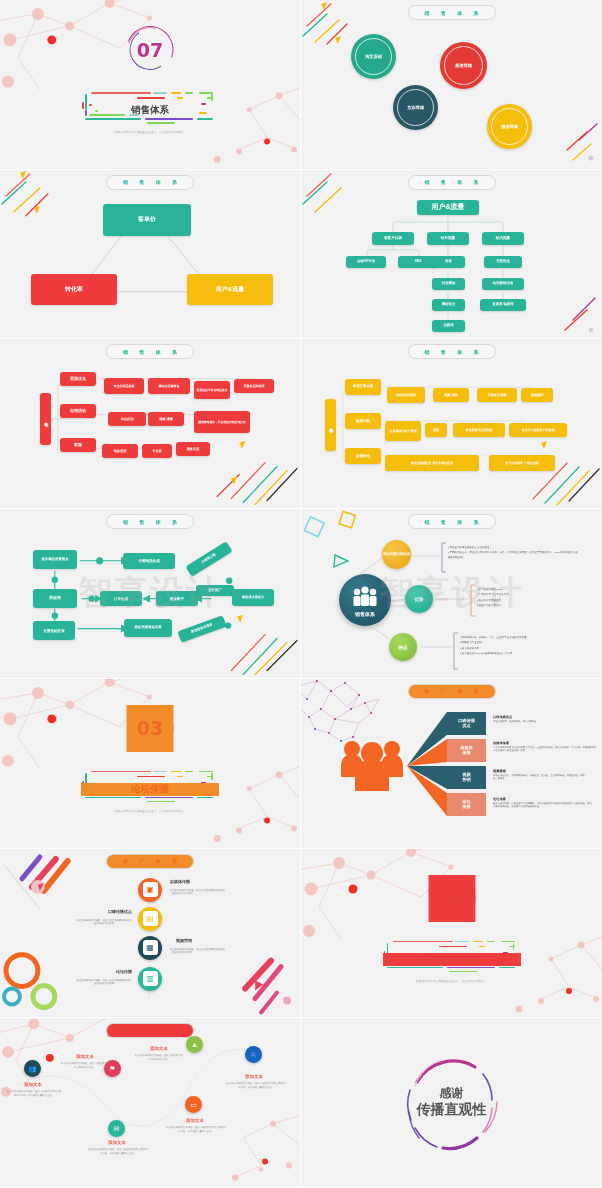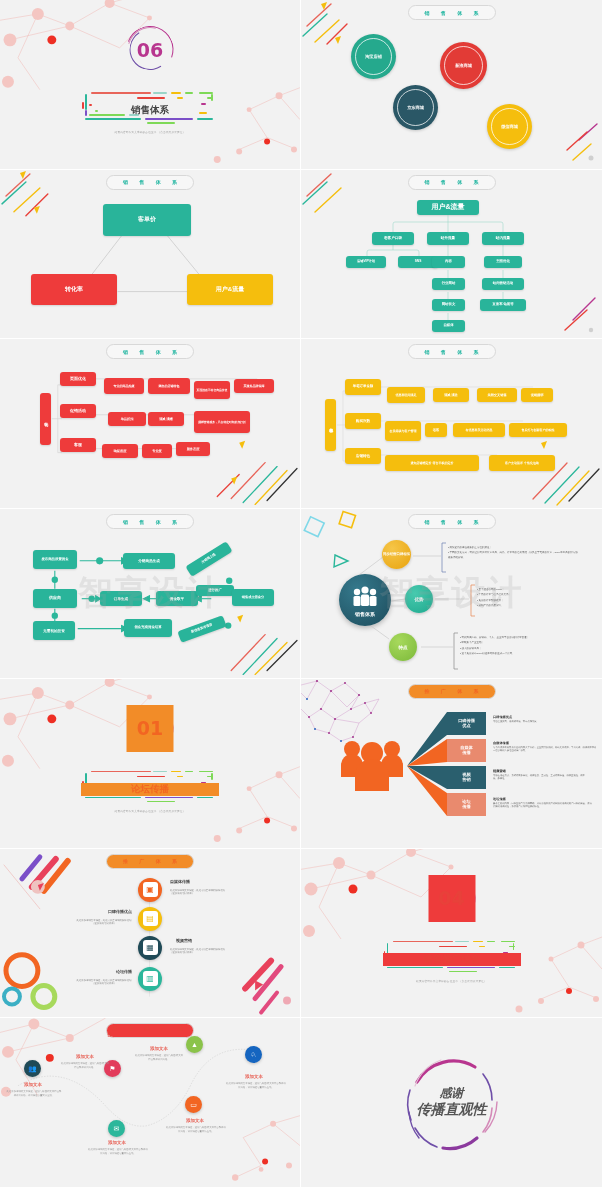--- a/index.html
+++ b/index.html
@@ -143,21 +143,21 @@
   .wicon {
     position: absolute; width: 17px; height: 17px; border-radius: 50%;
     display: flex; align-items: center; justify-content: center;
     color: #fff; font-size: 7px;
     box-shadow: 0 1px 3px rgba(0,0,0,.22);
   }
   .w-title { position: absolute; font-size: 4.5px; font-weight: bold; color: #E8655A; text-align: center; }
   .w-desc { position: absolute; font-size: 2.4px; color: #9a9a9a; line-height: 1.6; text-align: center; }
 
   
-  .thanks-ring { position: absolute; left: 50%; top: 50%; transform: translate(-50%,-50%); width: 110px; height: 110px; font-style: italic; }
+  .thanks-ring { position: absolute; left: 50%; top: 50%; transform: translate(-50%,-50%); width: 110px; height: 110px; }
   .thanks-txt {
     position: absolute; inset: 0; display: flex; flex-direction: column;
     align-items: center; justify-content: center;
     color: #555; font-weight: bold; line-height: 1.25;
   }
   .thanks-txt .l1 { font-size: 12px; }
   .thanks-txt .l2 { font-size: 14px; }
 
   .watermark {
     position: absolute; left: 0; top: 0; width: 100%; height: 100%;
@@ -192,21 +192,21 @@
       </g>
       <g fill="#ee2f24">
         <circle cx="52" cy="40" r="4.5"></circle>
           <circle cx="268" cy="142" r="3"></circle>
       </g>
     </svg>
     <div class="num-ring">
       <div class="arc a1"></div>
         <div class="arc a2"></div>
         <div class="arc a3"></div>
-      <div class="num-txt">06</div>
+      <div class="num-txt">07</div>
     </div>
     <div class="title-block">
       <span class="deco" style="left:10px;top:0;width:60px;background:#E8655A;"></span>
       <span class="deco" style="left:72px;top:0;width:14px;background:#9BD5C8;"></span>
       <span class="deco" style="left:90px;top:0;width:10px;background:#F5BE0D;"></span>
       <span class="deco" style="left:104px;top:0;width:8px;background:#7ED957;"></span>
       <span class="deco" style="left:118px;top:0;width:14px;background:#7ED957;"></span>
       <span class="deco" style="left:56px;top:5px;width:28px;background:#E8413A;"></span>
       <span class="deco" style="left:96px;top:5px;width:6px;background:#F5BE0D;"></span>
       <span class="deco" style="left:126px;top:5px;width:6px;background:#7ED957;"></span>
@@ -663,21 +663,21 @@
       </g>
       <g fill="#ee2f24">
           <circle cx="52" cy="40" r="4.5"></circle>
           <circle cx="268" cy="142" r="3"></circle>
         </g>
     </svg>
     <div class="num-ring">
       <div class="arc a1"></div>
         <div class="arc a2"></div>
         <div class="arc a3"></div>
-      <div class="num-txt orange">01</div>
+      <div class="num-txt orange">03</div>
     </div>
     <div class="title-block">
       <span class="deco" style="left:10px;top:0;width:60px;background:#E8655A;"></span>
       <span class="deco" style="left:72px;top:0;width:14px;background:#9BD5C8;"></span>
       <span class="deco" style="left:90px;top:0;width:10px;background:#F5BE0D;"></span>
       <span class="deco" style="left:104px;top:0;width:8px;background:#7ED957;"></span>
       <span class="deco" style="left:118px;top:0;width:14px;background:#7ED957;"></span>
       <span class="deco" style="left:56px;top:5px;width:28px;background:#E8413A;"></span>
       <span class="deco" style="left:96px;top:5px;width:6px;background:#F5BE0D;"></span>
       <span class="deco" style="left:126px;top:5px;width:6px;background:#7ED957;"></span>

